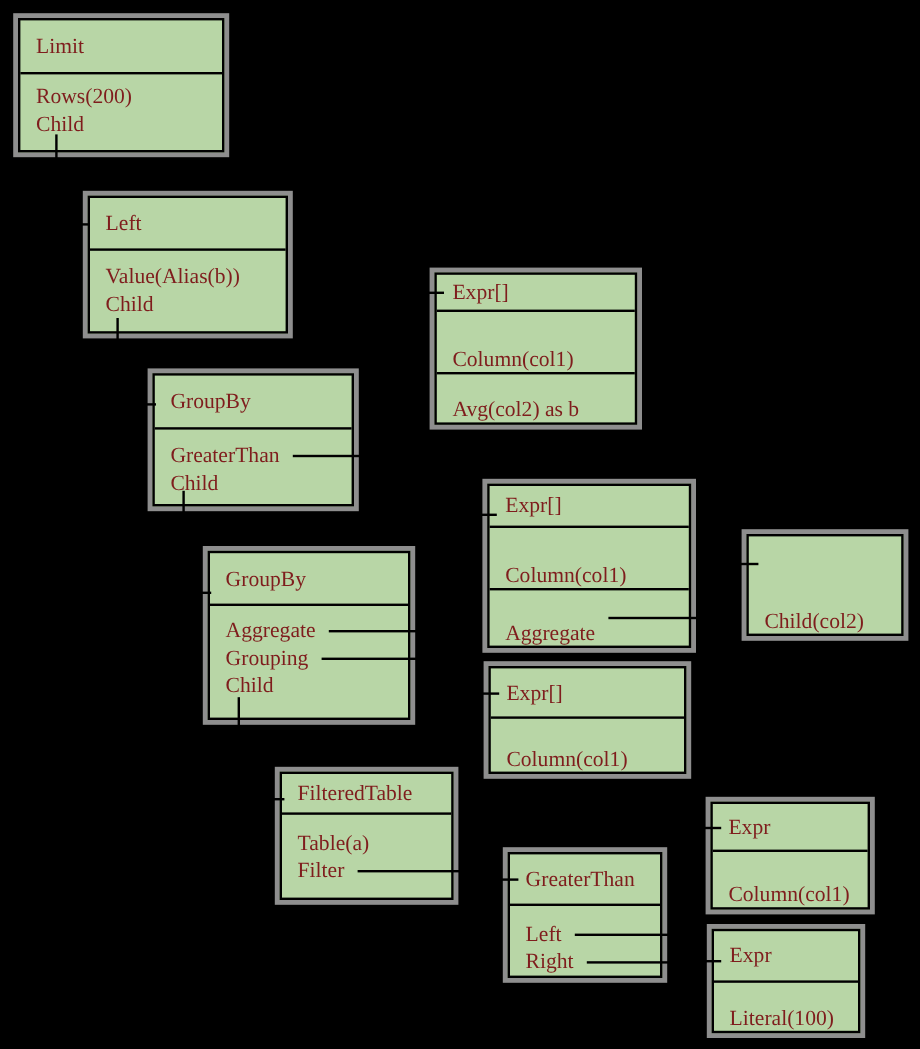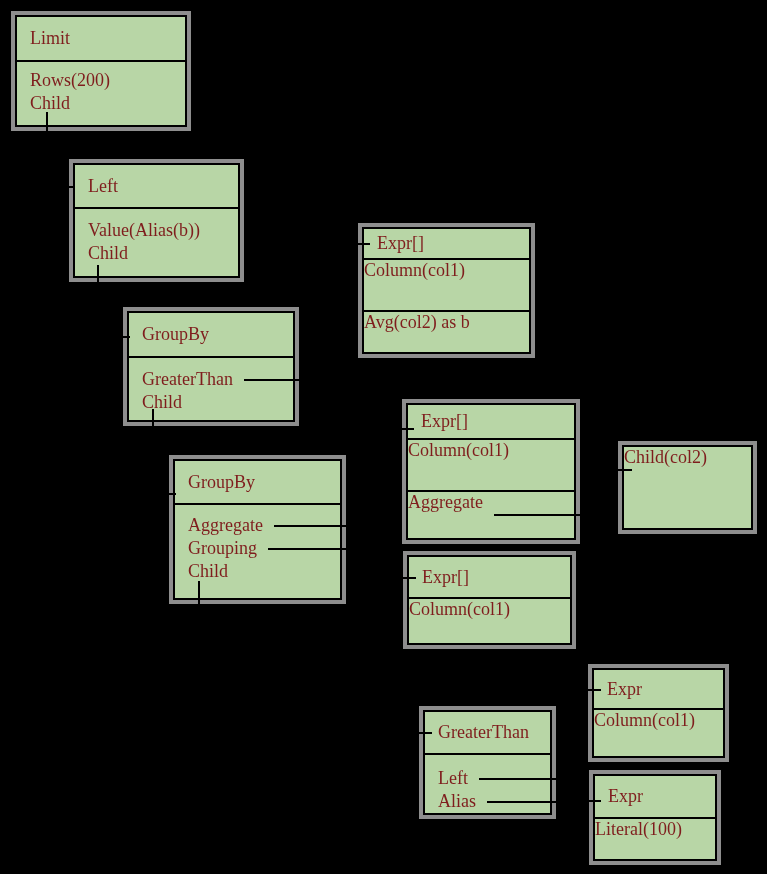--- a/index.html
+++ b/index.html
@@ -13,22 +13,22 @@
     background:#b8d6a6; border:2px solid #000;
     box-shadow:0 0 0 4px #8e8e8e;
     display:flex; flex-direction:column;
   }
   .hdr {
     box-sizing:border-box; border-bottom:2px solid #000;
     display:flex; align-items:center; padding-left:13px;
     white-space:nowrap; flex-shrink:0;
   }
   .comp {
-    box-sizing:border-box; display:flex; align-items:flex-start;
-    white-space:nowrap; flex-shrink:0;
+    box-sizing:border-box; display:flex; align-items:flex-end;
+    padding-left:13px; white-space:nowrap; flex-shrink:0;
   }
   .comp + .comp { border-top:2px solid #000; }
   .comp.fill { flex:1; }
   .body { box-sizing:border-box; padding-left:13px; flex:1;border-radius:29px; }
   .row { display:flex; align-items:center; height:23px; white-space:nowrap; }
   .fname { display:inline-block; }
   .fline { flex:1; height:2px; background:#000; margin-left:11px; margin-right:-8px; min-width:12px; }
   .comp .fline { align-self:center; }
   .vstub { position:absolute; width:2px; background:#000; }
   .tick { position:absolute; height:2px; background:#000; }
@@ -144,32 +144,47 @@
   <div class="node" style="left:407px;top:555px;width:165px;height:90px">
     <div class="hdr" style="height:42px">
       <span>Expr[]</span>
     </div>
     <div class="comp fill">
       <span class="fname">Column(col1)</span>
     </div>
     <div class="tick" style="left:-8px;width:15px;top:20px"></div>
   </div>
 
+  <div class="node" style="left:233px;top:643px;width:145px;height:107px">
+    <div class="hdr" style="height:34px">
+      <span>FilteredTable</span>
+    </div>
+    <div class="body" style="padding-top:12px">
+      <div class="row">
+          <span class="fname">Table(a)</span>
+        </div>
+      <div class="row">
+        <span class="fname">Filter</span>
+        <span class="fline"></span>
+      </div>
+    </div>
+    <div class="tick" style="left:-9px;width:11px;top:20px"></div>
+  </div>
 
   <div class="node" style="left:423px;top:710px;width:129px;height:105px">
     <div class="hdr" style="height:43px">
       <span>GreaterThan</span>
     </div>
     <div class="body" style="padding-top:12px">
       <div class="row">
         <span class="fname">Left</span>
         <span class="fline"></span>
       </div>
       <div class="row">
-        <span class="fname">Alias</span>
+        <span class="fname">Right</span>
         <span class="fline"></span>
       </div>
     </div>
     <div class="tick" style="left:-9px;width:16px;top:20px"></div>
   </div>
 
   <div class="node" style="left:592px;top:668px;width:133px;height:90px">
     <div class="hdr" style="height:40px">
       <span>Expr</span>
     </div>

